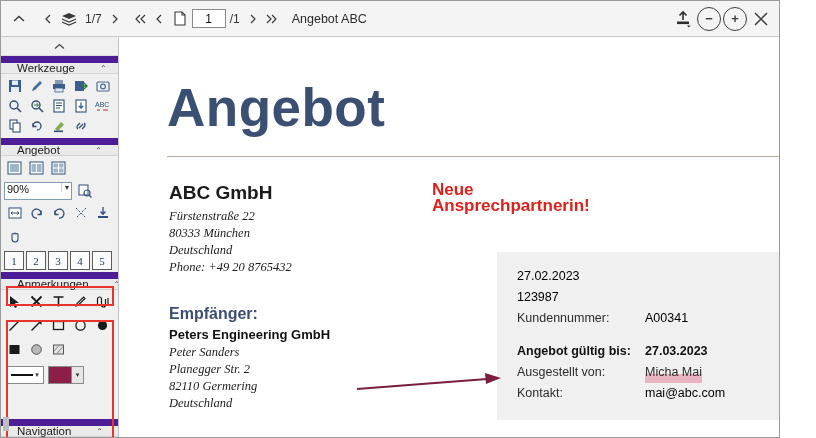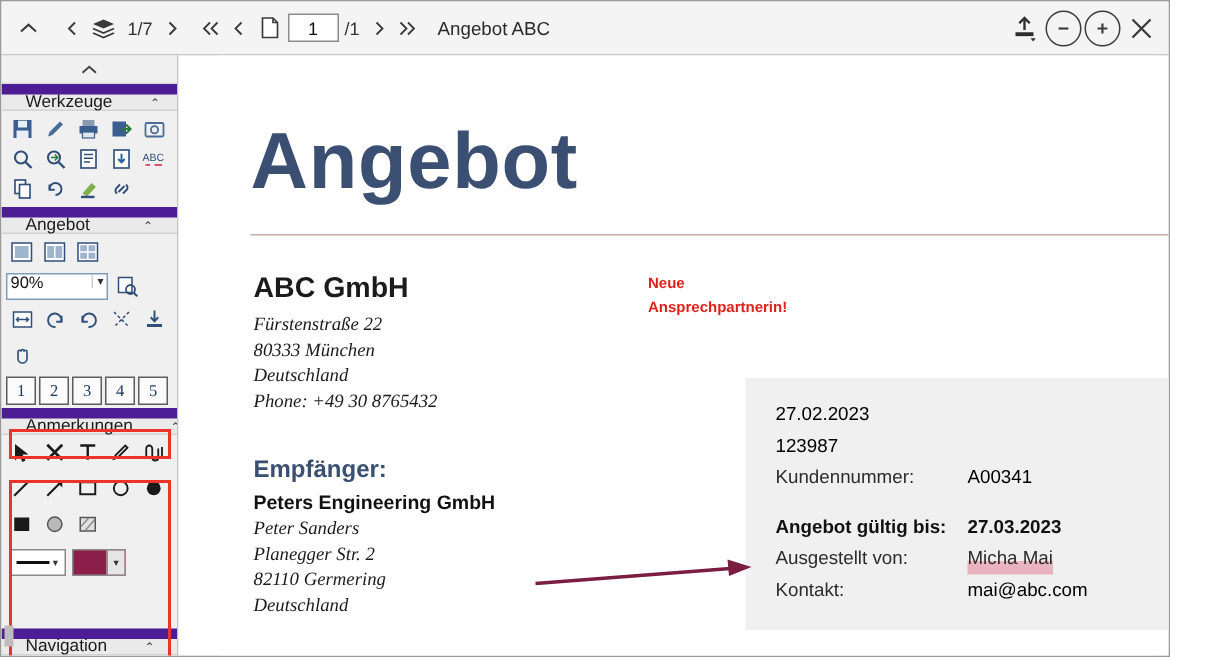--- a/index.html
+++ b/index.html
@@ -304,21 +304,21 @@
     color: #1b1b1b;
     line-height: 17px;
     font-family: "Liberation Serif", serif;
   }
   .note-red {
     position: absolute;
     left: 285px;
     top: 145px;
     color: #e0211b;
     font-weight: bold;
-    font-size: 10px;
+    font-size: 17px;
     line-height: 16px;
   }
   .recipient {
     position: absolute;
     left: 22px;
     top: 268px;
     width: 300px;
   }
   .recipient .lbl {
     font-size: 16px;
@@ -760,21 +760,21 @@
       <div class="page">
 
         <div class="doc-title-h1">Angebot</div>
         <div class="hr-line"></div>
 
         <div class="company">
           <h2>ABC GmbH</h2>
           <div class="addr">Fürstenstraße 22</div>
           <div class="addr">80333 München</div>
           <div class="addr">Deutschland</div>
-          <div class="addr">Phone: +49 30 8765432</div>
+          <div class="addr">Phone: +49 20 8765432</div>
         </div>
 
         <div class="note-red">
           <div>Neue</div>
           <div>Ansprechpartnerin!</div>
         </div>
 
         <div class="recipient">
           <div class="lbl">Empfänger:</div>
           <div class="name">Peters Engineering GmbH</div>

